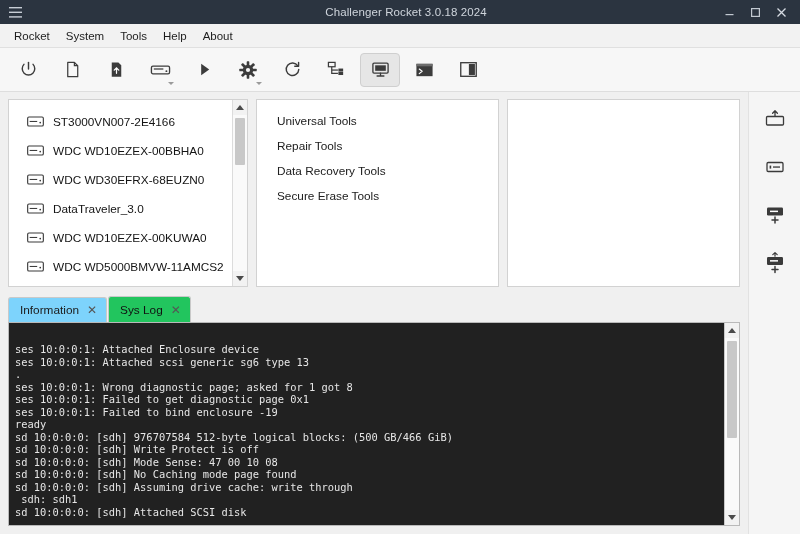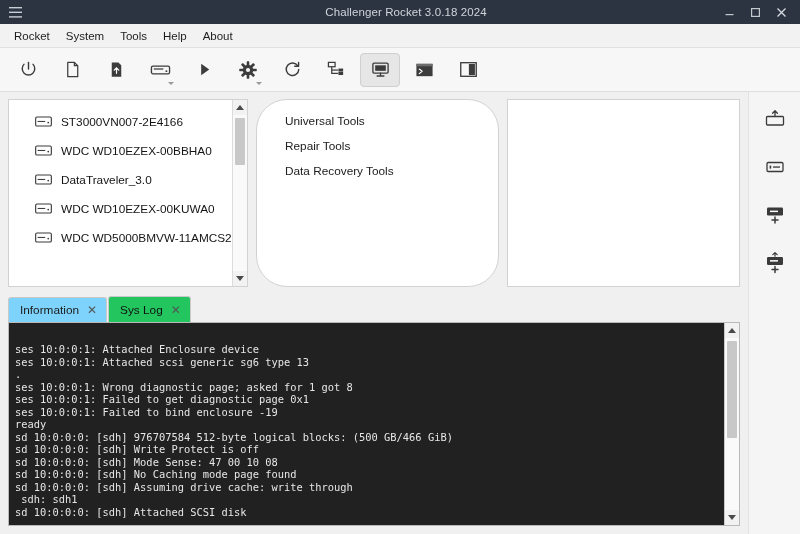--- a/index.html
+++ b/index.html
@@ -78,24 +78,24 @@
 
   .top-panels { display: flex; height: 188px; min-height: 188px; gap: 8px; padding-right: 8px; }
 
   .panel {
     background: #ffffff;
     border: 1px solid #d2d2d2;
     display: flex; min-width: 0;
     position: relative;
   }
   .panel-drives { width: 240px; min-width: 240px; }
-  .panel-tools  { width: 243px; min-width: 243px; border-radius: 31px; }
+  .panel-tools  { width: 243px; min-width: 243px; }
   .panel-empty  { flex: 1; }
 
-  .list-area { flex: 1; overflow: hidden; padding: 7px 0 0 16px; min-width: 0; }
+  .list-area { flex: 1; overflow: hidden; padding: 7px 0 0 8px; min-width: 0; }
 
   .drive-row {
     height: 29px; display: flex; align-items: center;
     padding-left: 10px; font-size: 11.8px; color: #141414;
     white-space: nowrap;
   }
   .drive-ico { width: 18px; min-width: 18px; height: 12px; margin-right: 8px; display: flex; align-items: center; }
 
   .tool-row {
     height: 24.8px; display: flex; align-items: center;
@@ -347,20 +347,30 @@
               <span>WDC WD10EZEX-00BBHA0</span>
             </div>
             <div class="drive-row">
               <span class="drive-ico">
                 <svg width="17" height="11" viewBox="0 0 18 11">
                     <rect x="0.7" y="0.7" width="16.6" height="9.6" rx="1.4" fill="none" stroke="#3a3a3a" stroke-width="1.2"></rect>
                     <rect x="2.8" y="4.9" width="8" height="1.1" fill="#3a3a3a"></rect>
                     <circle cx="14" cy="6.6" r="0.9" fill="#3a3a3a"></circle>
                   </svg>
               </span>
+              <span>WDC WD30EFRX-68EUZN0</span>
+            </div>
+            <div class="drive-row">
+              <span class="drive-ico">
+                <svg width="17" height="11" viewBox="0 0 18 11">
+                    <rect x="0.7" y="0.7" width="16.6" height="9.6" rx="1.4" fill="none" stroke="#3a3a3a" stroke-width="1.2"></rect>
+                    <rect x="2.8" y="4.9" width="8" height="1.1" fill="#3a3a3a"></rect>
+                    <circle cx="14" cy="6.6" r="0.9" fill="#3a3a3a"></circle>
+                  </svg>
+              </span>
               <span>DataTraveler_3.0</span>
             </div>
             <div class="drive-row">
               <span class="drive-ico">
                 <svg width="17" height="11" viewBox="0 0 18 11">
                     <rect x="0.7" y="0.7" width="16.6" height="9.6" rx="1.4" fill="none" stroke="#3a3a3a" stroke-width="1.2"></rect>
                     <rect x="2.8" y="4.9" width="8" height="1.1" fill="#3a3a3a"></rect>
                     <circle cx="14" cy="6.6" r="0.9" fill="#3a3a3a"></circle>
                   </svg>
               </span>
@@ -388,20 +398,21 @@
                 <span class="tri-dn"></span>
               </div>
           </div>
         </div>
 
         <div class="panel panel-tools">
           <div class="list-area" style="padding-top:9px;">
             <div class="tool-row">Universal Tools</div>
             <div class="tool-row">Repair Tools</div>
             <div class="tool-row">Data Recovery Tools</div>
+            <div class="tool-row">Secure Erase Tools</div>
           </div>
         </div>
 
         <div class="panel panel-empty">
           <div class="list-area"></div>
         </div>
       </div>
 
       <div class="tabs-row">
         <div class="tab">

